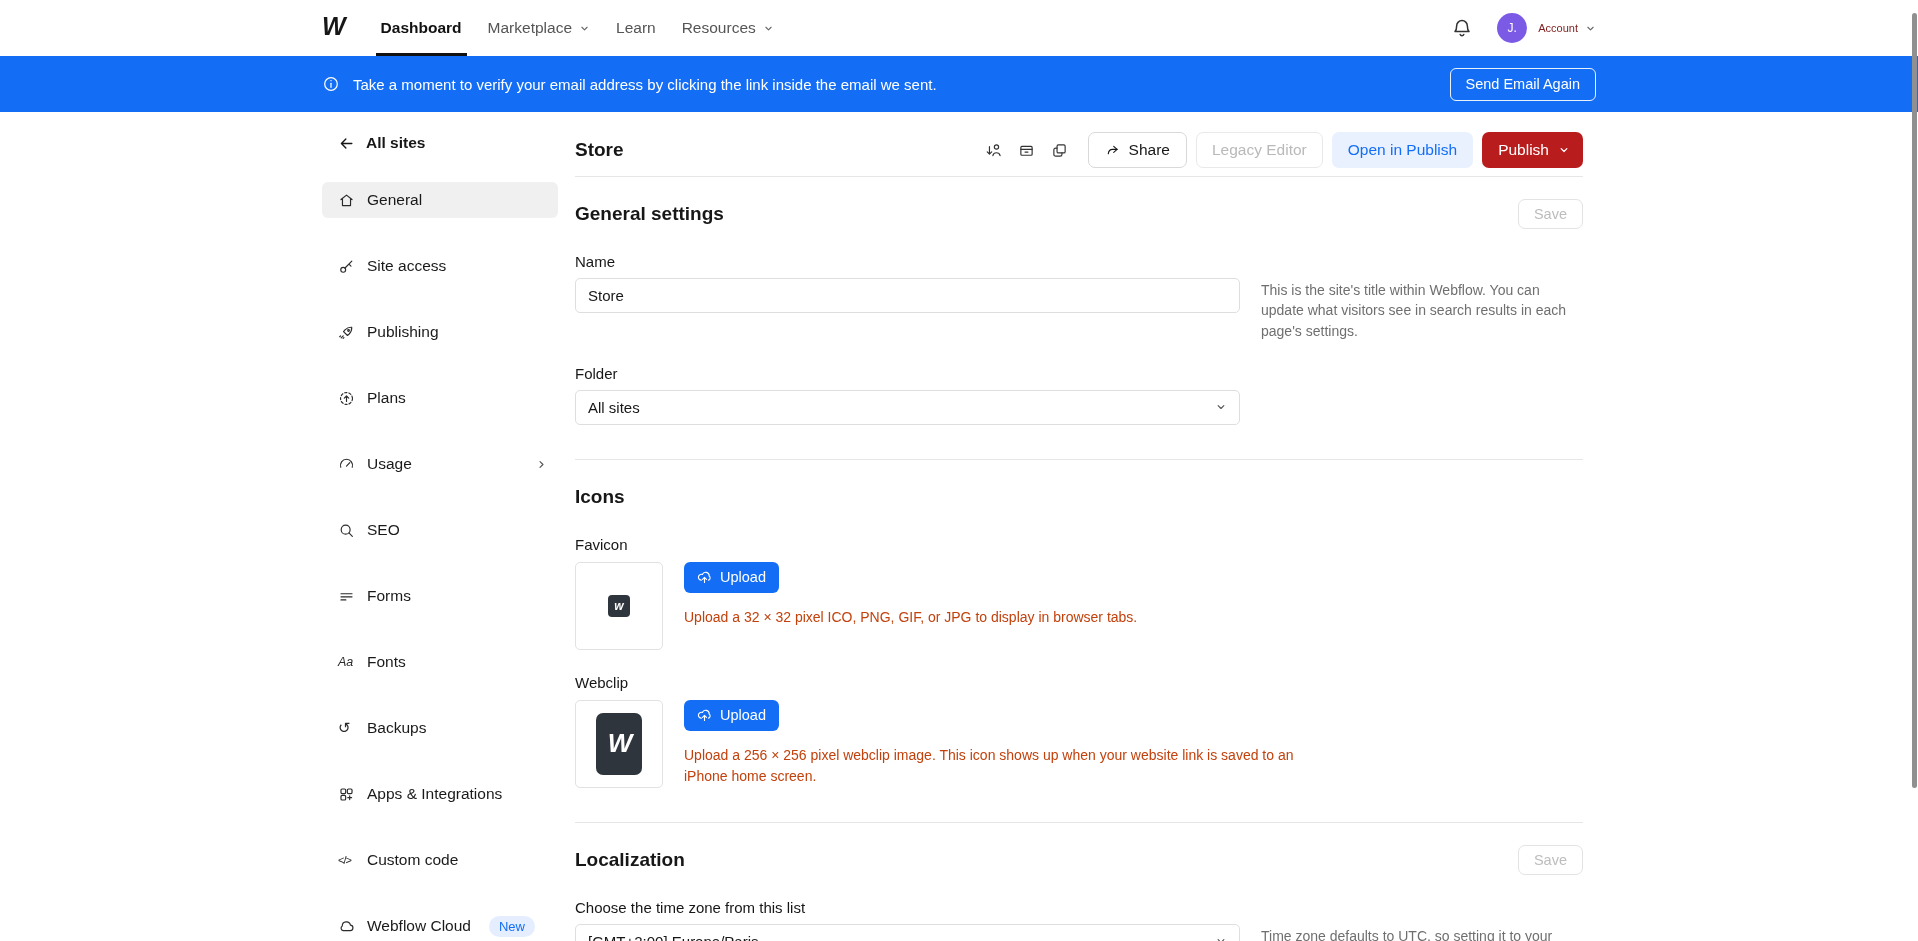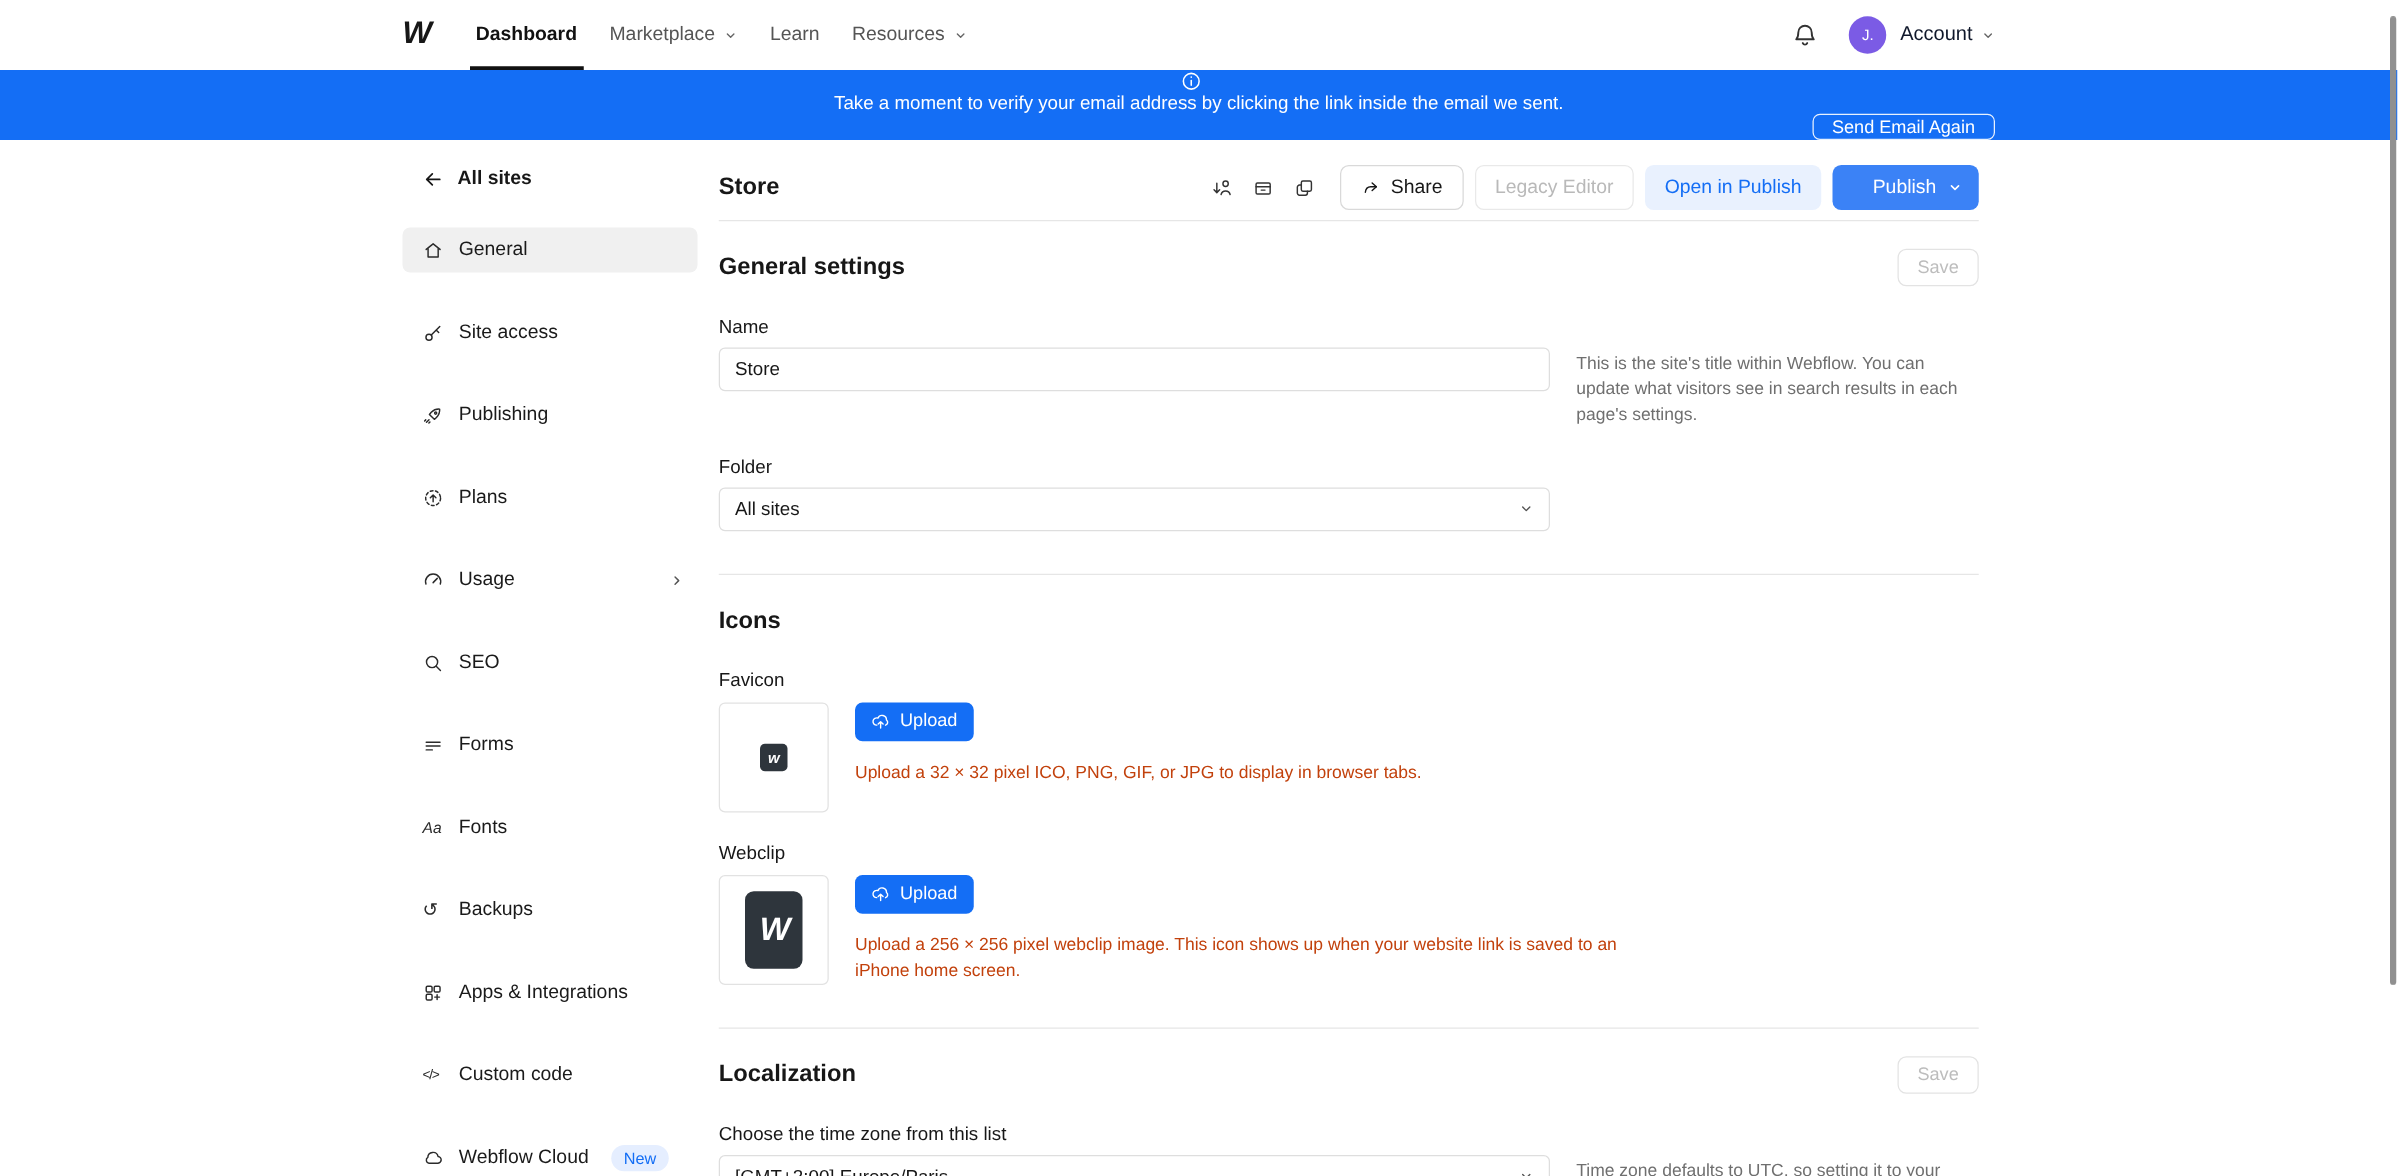--- a/index.html
+++ b/index.html
@@ -16,27 +16,27 @@
   .tab { position:relative; height:56px; display:flex; align-items:center; gap:7px;
     padding:0 13px; font-size:15.5px; color:#555; cursor:pointer; }
   .tab.active { color:#111; font-weight:700; }
   .tab.active::after { content:""; position:absolute; left:8px; right:8px; bottom:0;
     height:3px; background:#111; }
   .nav-right { margin-left:auto; display:flex; align-items:center; }
   .bell { width:22px; height:22px; color:#333; cursor:pointer; }
   .avatar { width:30px; height:30px; border-radius:50%; background:#7B5BE5; color:#fff;
     font-size:12px; display:flex; align-items:center; justify-content:center;
     margin-left:24px; cursor:pointer; }
-  .account { display:flex; align-items:center; gap:7px; margin-left:11px; font-size:16px;
-    color:#0f172a; cursor:pointer; }
+  .account { display:flex; align-items:center; gap:7px; margin-left:11px; font-size:11px;
+    color:#7f1d1d; cursor:pointer; }
   .chev { color:#666; }
 
   
   .banner { height:56px; background:#146EF5; color:#fff; }
-  .banner .shell { display:flex; align-items:center;flex-direction:column; }
+  .banner .shell { display:flex; align-items:center; }
   .info-ic { width:18px; height:18px; margin-right:13px; flex:none; }
   .banner-msg { font-size:15px; }
   .btn-send { margin-left:auto; height:33px; padding:0 15px; border:1px solid rgba(255,255,255,.9);
     border-radius:6px; background:transparent; color:#fff; font-size:14.5px;
     font-family:inherit; cursor:pointer; }
 
   
   .content .shell { display:flex; align-items:flex-start; }
 
   .sidebar { width:236px; padding-top:22px; flex:none; }
@@ -65,21 +65,21 @@
     color:#333; background:none; border:none; cursor:pointer; margin-right:7px; }
   .icon-btn svg { width:17px; height:17px; }
   .btn { height:36px; border-radius:7px; font-size:15.5px; font-family:inherit;
     display:inline-flex; align-items:center; cursor:pointer; }
   .btn-share { border:1px solid #d9d9d9; background:#fff; color:#171717; gap:9px;
     padding:0 16px; margin-left:8px; }
   .btn-share svg { width:15px; height:15px; }
   .btn-legacy { border:1px solid #e9e9e9; background:#fff; color:#b9b9b9; padding:0 15px;
     margin-left:9px; cursor:default; }
   .btn-tint { border:none; background:#e9f1fe; color:#146EF5; padding:0 16px; margin-left:9px; }
-  .btn-primary { border:none; background:#3b82f6; color:#fff; padding:0 13px 0 32px; gap:9px;
+  .btn-primary { border:none; background:#b91c1c; color:#fff; padding:0 13px 0 16px; gap:9px;
     margin-left:9px; }
   .btn-primary svg { width:12px; height:12px; }
   .rule { border:none; border-top:1px solid #e6e6e6; margin:8px 0 0; }
   .rule2 { border:none; border-top:1px solid #e6e6e6; margin:34px 0 0; }
 
   .section-head { display:flex; align-items:center; margin-top:22px; height:30px; }
   .section-title { font-size:19px; font-weight:700; }
   .btn-save { margin-left:auto; height:30px; padding:0 15px; border:1px solid #e3e3e3;
     border-radius:7px; background:#fff; color:#bdbdbd; font-size:14.5px;
     font-family:inherit; cursor:default; }

